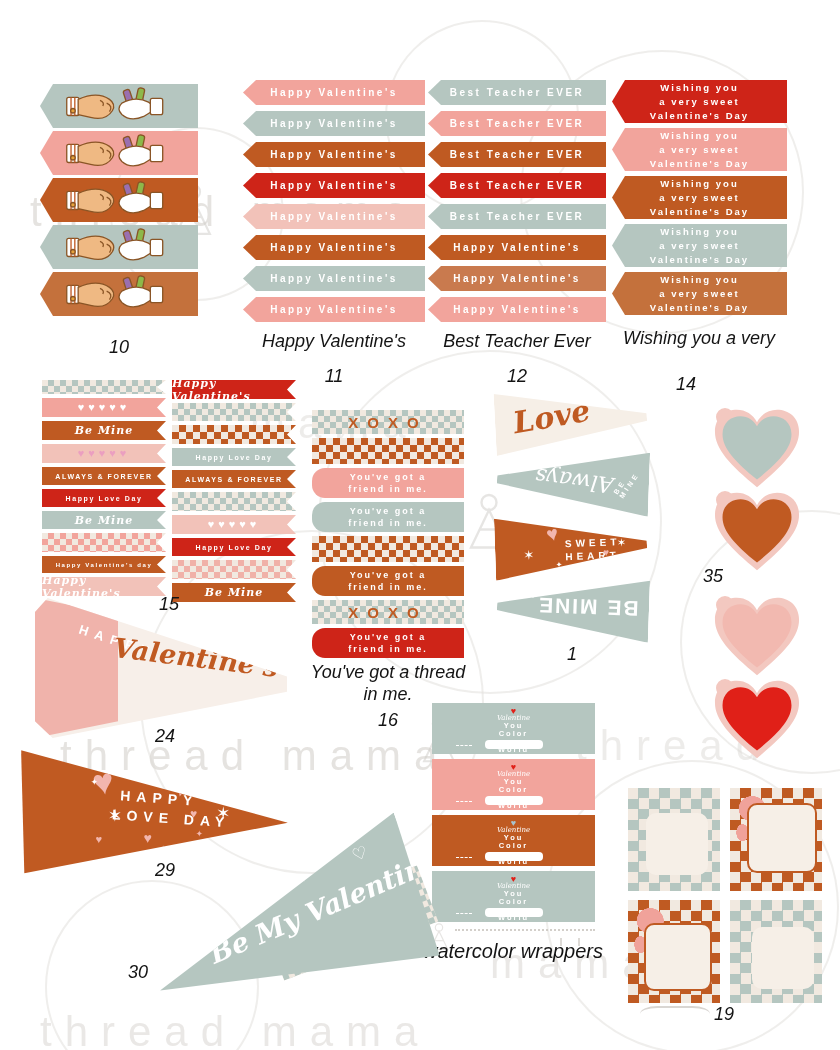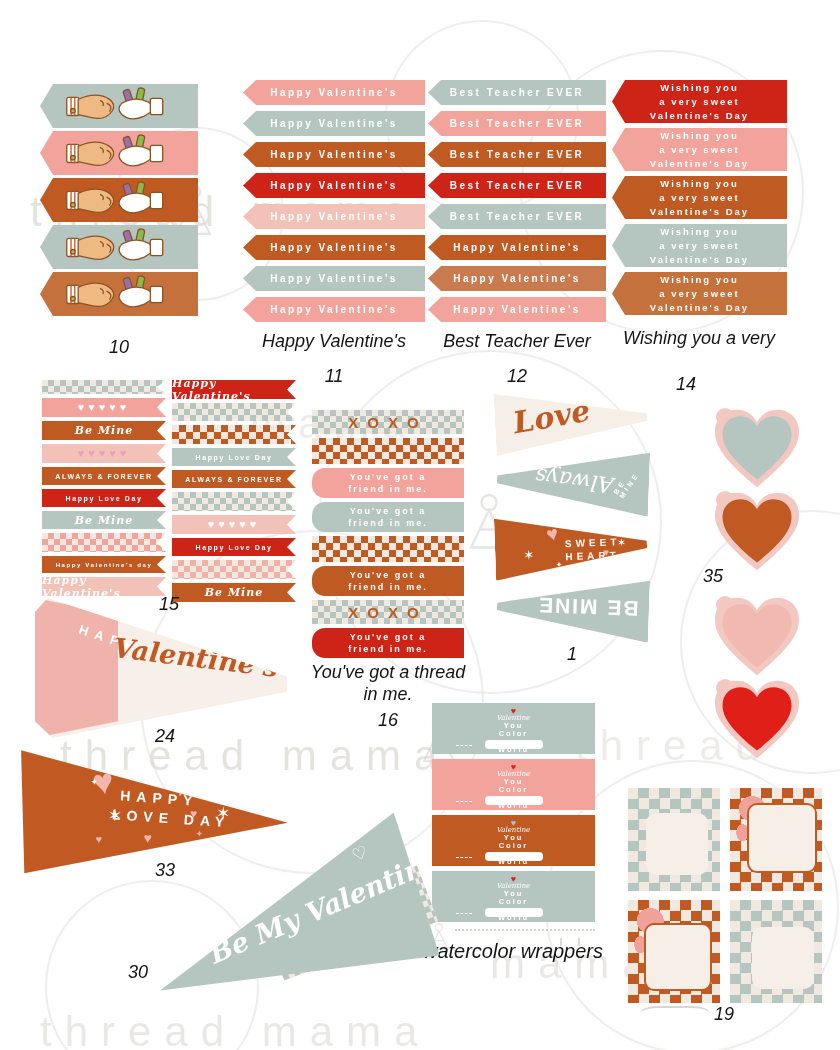--- a/index.html
+++ b/index.html
@@ -380,21 +380,21 @@
     <span class="abs" style="left:124px;top:80px;color:#f2b6ae;font-size:14px;">♥</span>
     <span class="abs" style="left:76px;top:84px;color:#f2b6ae;font-size:11px;">♥</span>
     <span class="abs" style="left:88px;top:56px;color:#fff;font-size:17px;">✶</span>
     <span class="abs" style="left:196px;top:52px;color:#fff;font-size:17px;">✶</span>
     <span class="abs" style="left:70px;top:28px;color:#fff;font-size:9px;">✦</span>
     <span class="abs" style="left:140px;top:94px;color:#fff;font-size:9px;">✦</span>
     <span class="abs" style="left:176px;top:78px;color:#f2b6ae;font-size:9px;">✦</span>
     <span class="abs" style="left:100px;top:40px;color:#fff;font-weight:bold;font-size:14px;letter-spacing:6px;transform:rotate(3deg);">HAPPY</span>
     <span class="abs" style="left:92px;top:60px;color:#fff;font-weight:bold;font-size:14px;letter-spacing:6px;transform:rotate(3deg);">LOVE DAY</span>
   </div>
-  <div class="cap" style="left:165px;top:860px;">33</div>
+  <div class="cap" style="left:165px;top:860px;">29</div>
 
   <div class="abs ck ck-blue" style="left:268px;top:893px;width:165px;height:60px;transform:rotate(-21deg);z-index:1;">
     <svg width="60" height="52" viewBox="0 0 100 86" style="position:absolute;right:8px;top:4px;transform:rotate(10deg);">
       <use href="#hsym" width="100" height="86" fill="#f0b1a8"></use>
       <path d="M20 48 q14 -16 26 -2 q10 12 24 -4 m-44 16 q20 -12 38 -2" fill="none" stroke="#c05a22" stroke-width="5" stroke-linecap="round"></path>
     </svg>
   </div>
   <div class="abs" style="left:148px;top:858px;width:282px;height:150px;background:#b5c6c0;clip-path:polygon(0 55%,100% 0,97% 100%);transform:rotate(-21deg);z-index:2;">
     <span class="abs" style="left:60px;top:48px;color:#fff;font-family:'DejaVu Serif',serif;font-style:italic;font-weight:bold;font-size:27px;white-space:nowrap;transform:rotate(-2deg);">Be My Valentine</span>
     <span class="abs" style="left:120px;top:28px;color:#fff;font-size:16px;">♡</span>

